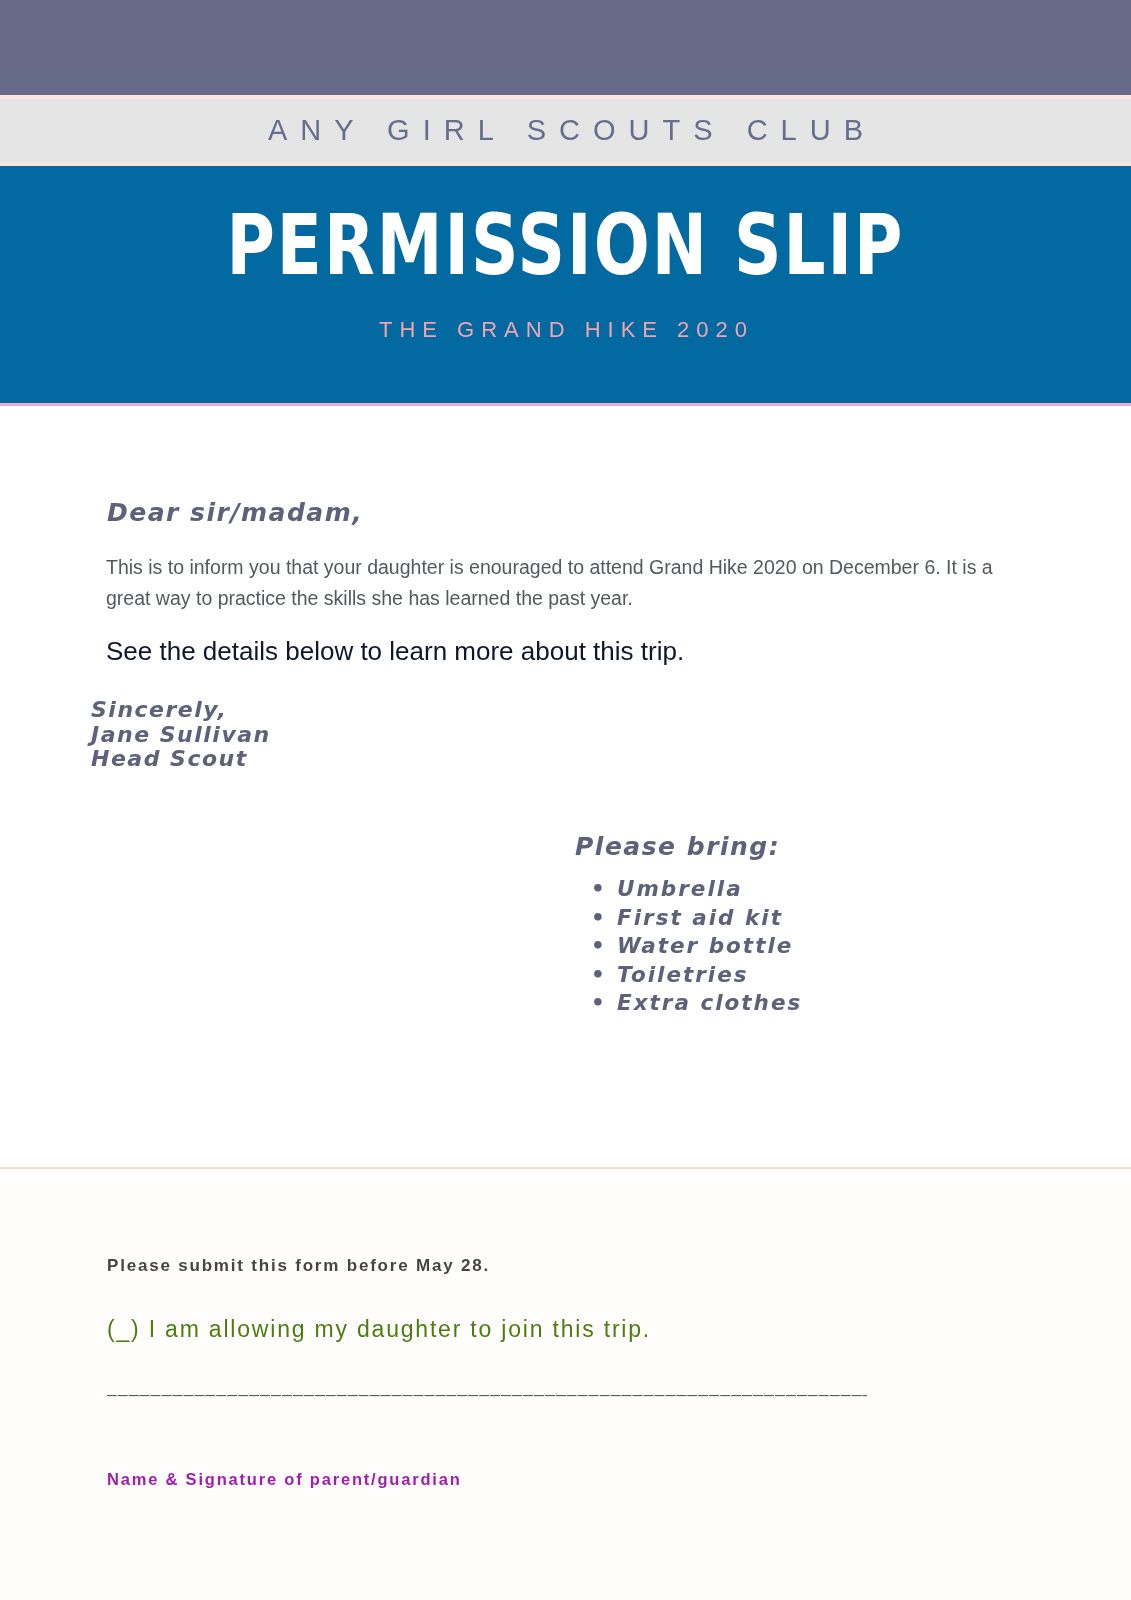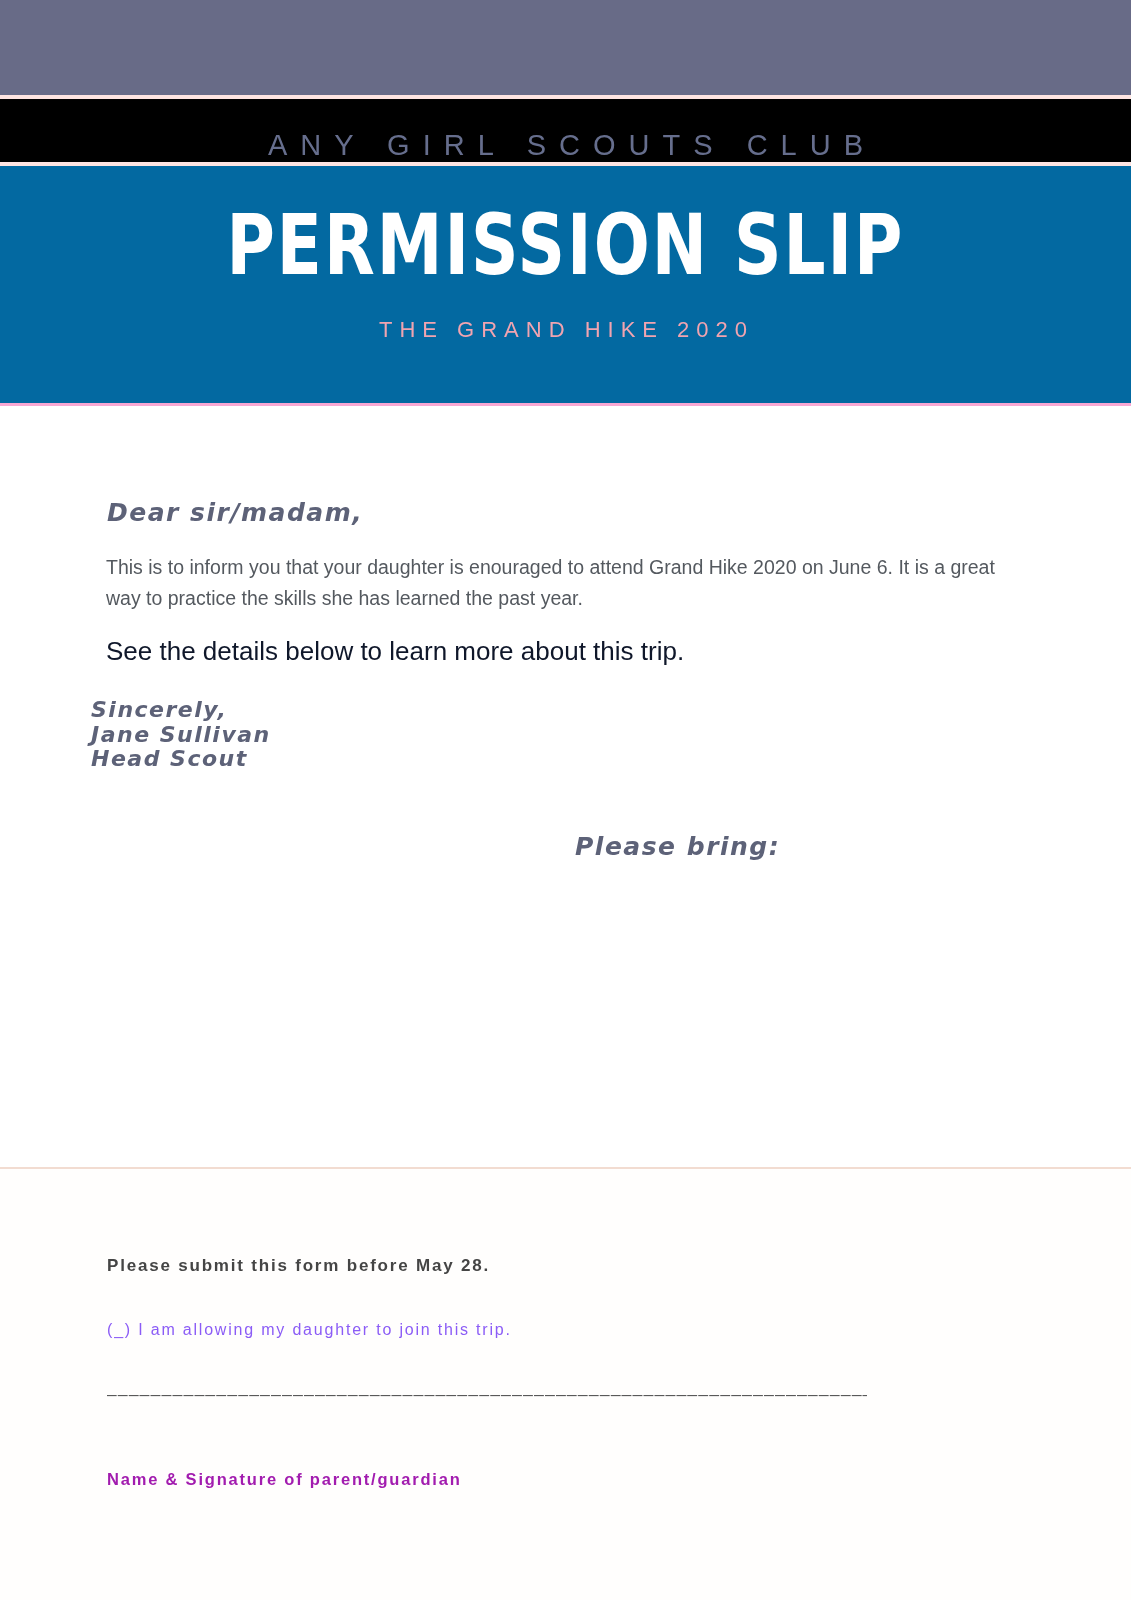--- a/index.html
+++ b/index.html
@@ -12,25 +12,25 @@
     font-family: "Liberation Sans", sans-serif;
   }
 
   
   .band-top {
     position: absolute; left: 0; top: 0; width: 100%; height: 95px;
     background: #686b87;
   }
   .band-pink {
     position: absolute; left: 0; top: 95px; width: 100%; height: 71px;
-    background: #000000;
+    background: #e5e5e5;
     border-top: 4px solid #fee4e1;
     border-bottom: 4px solid #fee4e1;
     box-sizing: border-box;
-    display: flex; align-items: flex-end; justify-content: center;
+    display: flex; align-items: center; justify-content: center;
   }
   .club-name {
     color: #666e8d;
     font-size: 29px;
     letter-spacing: 13px;
     font-weight: 400;
     white-space: nowrap;
     padding-left: 13px; 
   }
   .band-title {
@@ -130,22 +130,22 @@
   }
   .deadline {
     position: absolute; left: 107px; top: 1256px;
     color: #454545;
     font-weight: bold;
     font-size: 17px;
     letter-spacing: 1.8px;
   }
   .options {
     position: absolute; left: 107px; top: 1316px;
-    color: #8b5cf6;
-    font-size: 16px;
+    color: #4d7c0f;
+    font-size: 23px;
     line-height: 27px;
     letter-spacing: 1.8px;
   }
   .blank-line {
     position: absolute; left: 107px; top: 1378px; width: 760px;
     color: #4f4f4f;
     font-size: 17px;
     letter-spacing: 1.5px;
     white-space: nowrap;
     overflow: hidden;
@@ -169,33 +169,40 @@
     <span class="club-name">ANY GIRL SCOUTS CLUB</span>
   </div>
 
   <div class="band-title">
     <div class="main-title">PERMISSION SLIP</div>
     <div class="sub-title">THE GRAND HIKE 2020</div>
   </div>
 
   <div class="salutation script">Dear sir/madam,</div>
 
-  <div class="paragraph-1">This is to inform you that your daughter is enouraged to attend Grand Hike 2020 on June 6. It is a great way to practice the skills she has learned the past year.</div>
+  <div class="paragraph-1">This is to inform you that your daughter is enouraged to attend Grand Hike 2020 on December 6. It is a great way to practice the skills she has learned the past year.</div>
 
   <div class="paragraph-2">See the details below to learn more about this trip.</div>
 
   <div class="closing-block script">
     <div>Sincerely,</div>
     <div>Jane Sullivan</div>
     <div>Head Scout</div>
   </div>
 
 
   <div class="bring-col script">
     <div class="bring-title">Please bring:</div>
+    <ul class="bring-list">
+      <li class="bring-item">Umbrella</li>
+      <li class="bring-item">First aid kit</li>
+      <li class="bring-item">Water bottle</li>
+      <li class="bring-item">Toiletries</li>
+      <li class="bring-item">Extra clothes</li>
+    </ul>
   </div>
 
   <div class="divider"></div>
   <div class="bottom-section"></div>
 
   <div class="deadline">Please submit this form before May 28.</div>
 
   <div class="options">
     <div>(_) I am allowing my daughter to join this trip.</div>
   </div>

